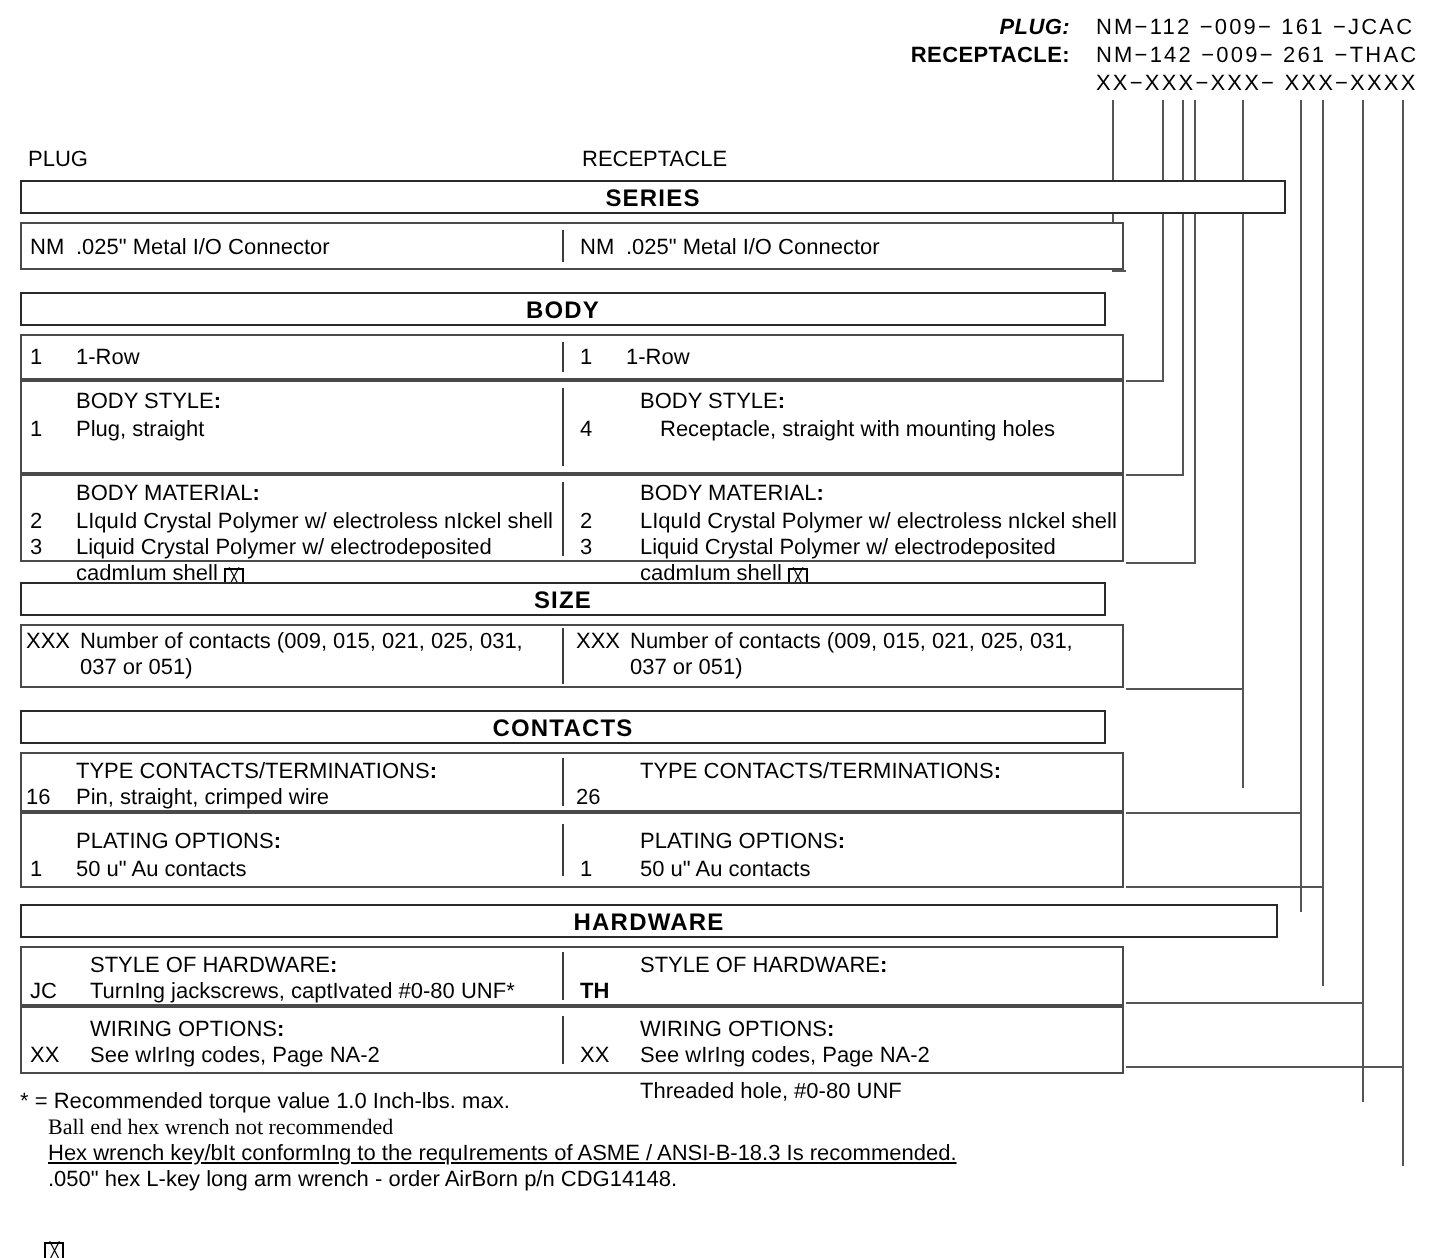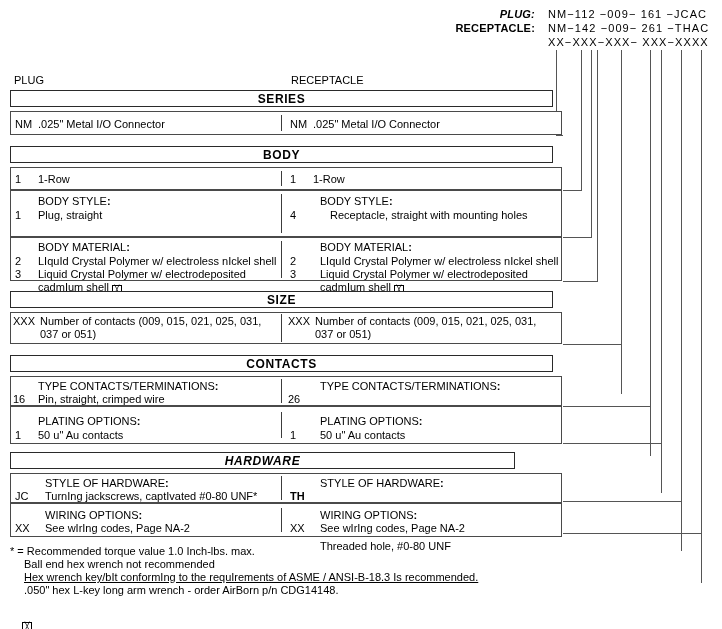--- a/index.html
+++ b/index.html
@@ -100,21 +100,21 @@
 
   <div class="lead-v" style="left:681px;top:50px;height:501px;"></div>
   <div class="lead-h" style="left:563px;top:501px;width:119px;"></div>
 
   <div class="lead-v" style="left:701px;top:50px;height:533px;"></div>
   <div class="lead-h" style="left:563px;top:533px;width:139px;"></div>
 
   <div class="colcap" style="left:14px;top:74px;">PLUG</div>
   <div class="colcap" style="left:291px;top:74px;">RECEPTACLE</div>
 
-  <div class="banner" style="left:10px;top:90px;width:543px;height:17px;line-height:16px;">SERIES</div>
+  <div class="banner" style="left:10px;top:90px;width:633px;height:17px;line-height:16px;">SERIES</div>
 
   <div class="rowbox" style="left:10px;top:111px;width:552px;height:24px;"></div>
   <div class="vsplit" style="left:281px;top:115px;height:16px;"></div>
 
   <div class="cellcode" style="left:15px;top:117px;">NM</div>
   <div class="celltxt" style="left:38px;top:117px;">.025" Metal I/O Connector</div>
   <div class="cellcode" style="left:290px;top:117px;">NM</div>
   <div class="celltxt" style="left:313px;top:117px;">.025" Metal I/O Connector</div>
 
   <div class="banner" style="left:10px;top:146px;width:543px;height:17px;line-height:16px;">BODY</div>
@@ -196,21 +196,21 @@
     <span>PLATING OPTIONS</span><span class="colon">:</span>
   </div>
   <div class="cellcode" style="left:15px;top:428px;">1</div>
   <div class="celltxt" style="left:38px;top:428px;">50 u" Au contacts</div>
   <div class="cellttl" style="left:320px;top:414px;">
     <span>PLATING OPTIONS</span><span class="colon">:</span>
   </div>
   <div class="cellcode" style="left:290px;top:428px;">1</div>
   <div class="celltxt" style="left:320px;top:428px;">50 u" Au contacts</div>
 
-  <div class="banner" style="left:10px;top:452px;width:505px;height:17px;line-height:16px;font-style:italic;">HARDWARE</div>
+  <div class="banner" style="left:10px;top:452px;width:629px;height:17px;line-height:16px;">HARDWARE</div>
 
   <div class="rowbox" style="left:10px;top:473px;width:552px;height:30px;"></div>
   <div class="vsplit" style="left:281px;top:476px;height:24px;"></div>
   <div class="cellttl" style="left:45px;top:476px;">
     <span>STYLE OF HARDWARE</span><span class="colon">:</span>
   </div>
   <div class="cellcode" style="left:15px;top:489px;">JC</div>
   <div class="celltxt" style="left:45px;top:489px;">TurnIng jackscrews, captIvated #0-80 UNF*</div>
   <div class="cellttl" style="left:320px;top:476px;">
     <span>STYLE OF HARDWARE</span><span class="colon">:</span>
@@ -225,21 +225,21 @@
   </div>
   <div class="cellcode" style="left:15px;top:521px;">XX</div>
   <div class="celltxt" style="left:45px;top:521px;">See wIrIng codes, Page NA-2</div>
   <div class="cellttl" style="left:320px;top:508px;">
     <span>WIRING OPTIONS</span><span class="colon">:</span>
   </div>
   <div class="cellcode" style="left:290px;top:521px;">XX</div>
   <div class="celltxt" style="left:320px;top:521px;">See wIrIng codes, Page NA-2</div>
 
   <div class="note" style="left:10px;top:544px;">* = Recommended torque value 1.0 Inch-lbs. max.</div>
-  <div class="note" style="left:24px;top:557px;">Ball end hex wrench not recommended</div>
+  <div class="note" style="left:24px;top:557px;font-family:Liberation Serif, serif;">Ball end hex wrench not recommended</div>
   <div class="note" style="left:24px;top:570px;text-decoration:underline;">Hex wrench key/bIt conformIng to the requIrements of ASME / ANSI-B-18.3 Is recommended.</div>
   <div class="note" style="left:24px;top:583px;">.050" hex L-key long arm wrench - order AirBorn p/n CDG14148.</div>
 
   <div class="note" style="left:10px;top:603px;">
     <span class="xbox">╳</span>
     
   </div>
 
 </div>
 

